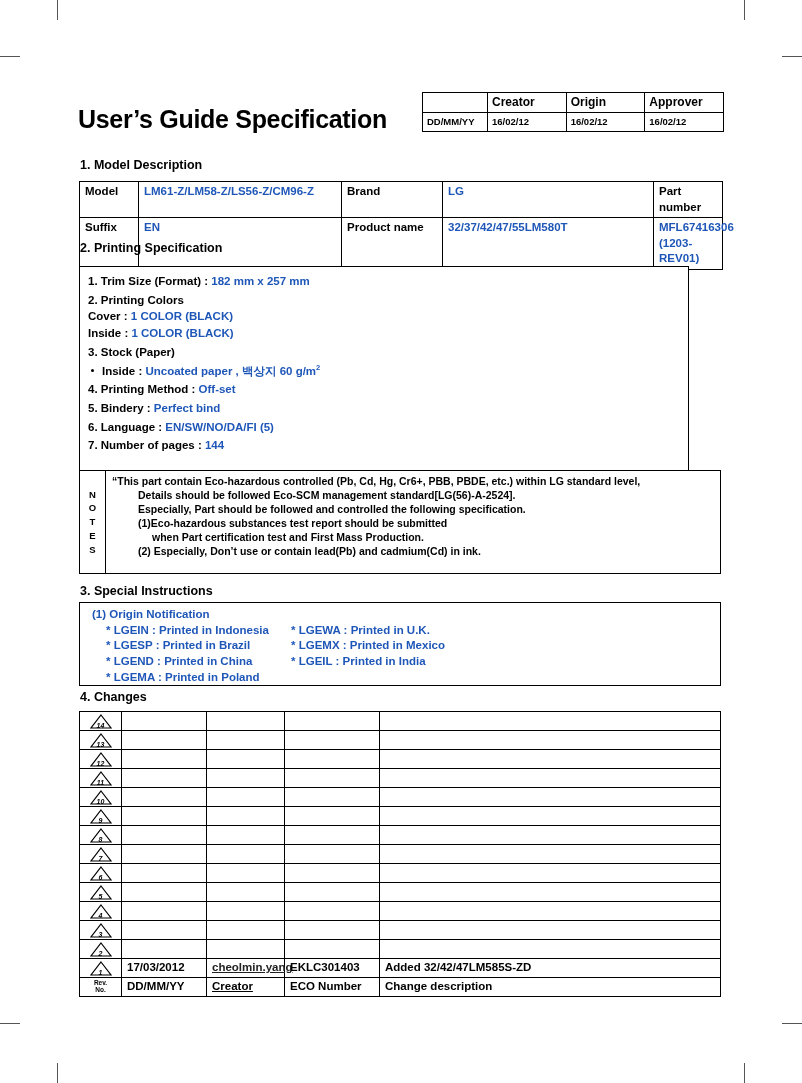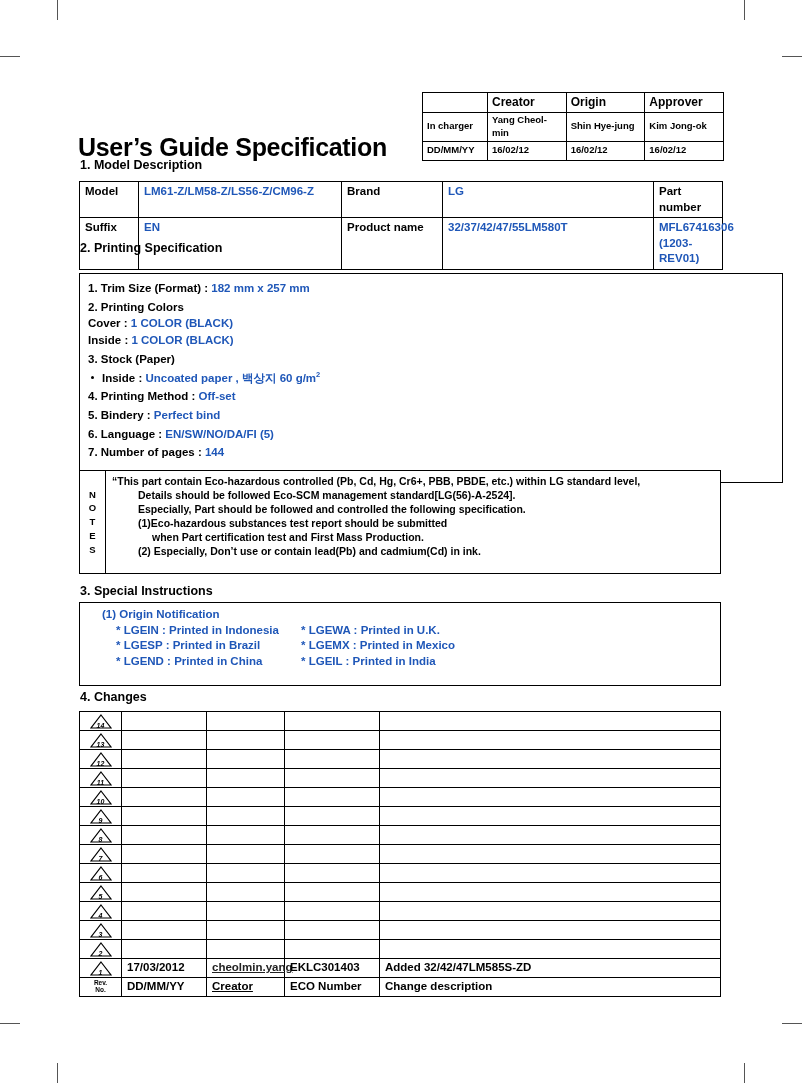--- a/index.html
+++ b/index.html
@@ -106,22 +106,22 @@
   table.model td.val { color: #1F57B8; }
   .mw1 { width: 48px; }
   .mw2 { width: 192px; }
   .mw3 { width: 90px; }
   .mw4 { width: 200px; }
   .mw5 { width: auto; }
   table.model tr.r2 td { height: 32px; }
 
   
   .print-box {
-    left: 79px; top: 273px;
-    width: 704px; height: 210px;
+    left: 79px; top: 266px;
+    width: 610px; height: 210px;
   }
   .ps-line {
     font-size: 11.5px;
     font-weight: bold;
     line-height: 1.28;
     padding: 0 0 0 8px;
     margin: 0;
     white-space: nowrap;
   }
   .ps-line.gap { margin-top: 4px; }
@@ -176,21 +176,21 @@
     line-height: 1.34;
     white-space: nowrap;
   }
   .ind1 { padding-left: 26px; }
   .ind2 { padding-left: 40px; }
 
   
   .spec-box {
     left: 79px; top: 602px;
     width: 642px; height: 84px;
-    padding: 4px 0 0 22px;
+    padding: 4px 0 0 12px;
     box-sizing: border-box;
   }
   .si-head {
     font-size: 11.5px; font-weight: bold;
     color: #1F57B8; line-height: 1.35;
   }
   .si-row {
     display: flex;
     font-size: 11.5px; font-weight: bold;
     color: #1F57B8; line-height: 1.38;
@@ -267,26 +267,20 @@
   <div class="title-row">
     <div class="doc-title">User’s Guide Specification</div>
 
     <table class="approval">
       <tbody>
           <tr>
         <td class="col-charge"></td>
         <td>Creator</td>
         <td>Origin</td>
         <td>Approver</td>
-      </tr>
-      <tr>
-        <td class="col-charge">In charger</td>
-        <td>Yang Cheol-min</td>
-        <td>Shin Hye-jung</td>
-        <td>Kim Jong-ok</td>
       </tr>
       <tr>
         <td class="col-charge">DD/MM/YY</td>
         <td>16/02/12</td>
         <td>16/02/12</td>
         <td>16/02/12</td>
       </tr>
     </tbody>
       </table>
   </div>
@@ -376,20 +370,24 @@
       <span>* LGEWA : Printed in U.K.</span>
     </div>
     <div class="si-row">
       <span class="si-c1">* LGESP : Printed in Brazil</span>
       <span>* LGEMX : Printed in Mexico</span>
     </div>
     <div class="si-row">
       <span class="si-c1">* LGEND : Printed in China</span>
       <span>* LGEIL : Printed in India</span>
     </div>
+    <div class="si-row">
+      <span class="si-c1">* LGEMA : Printed in Poland</span>
+      <span></span>
+    </div>
   </div>
 
   <div class="sec-head" style="top:690px;">4. Changes</div>
 
   <table class="changes">
     <tbody id="changes-body">
         <tr>
           <td class="cw1 revcell"><span class="tri"><svg width="22" height="15" viewBox="0 0 22 15" xmlns="http://www.w3.org/2000/svg">
                 <polygon points="11,1 21,14 1,14" fill="none" stroke="#000" stroke-width="1.2"></polygon>
               </svg><span class="num">14</span></span></td>

